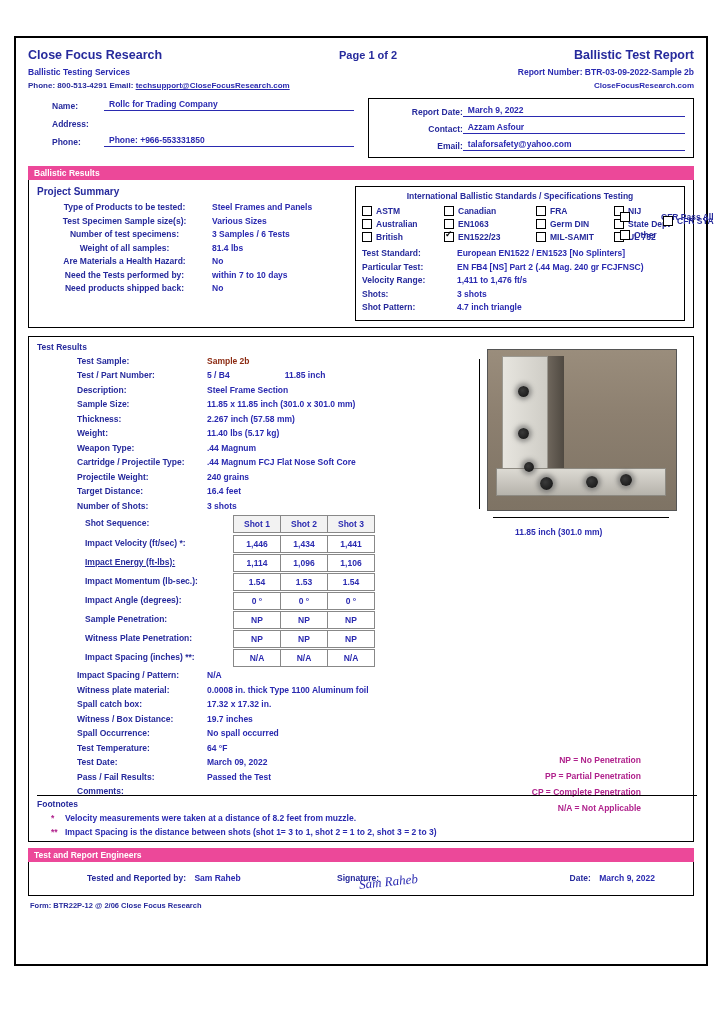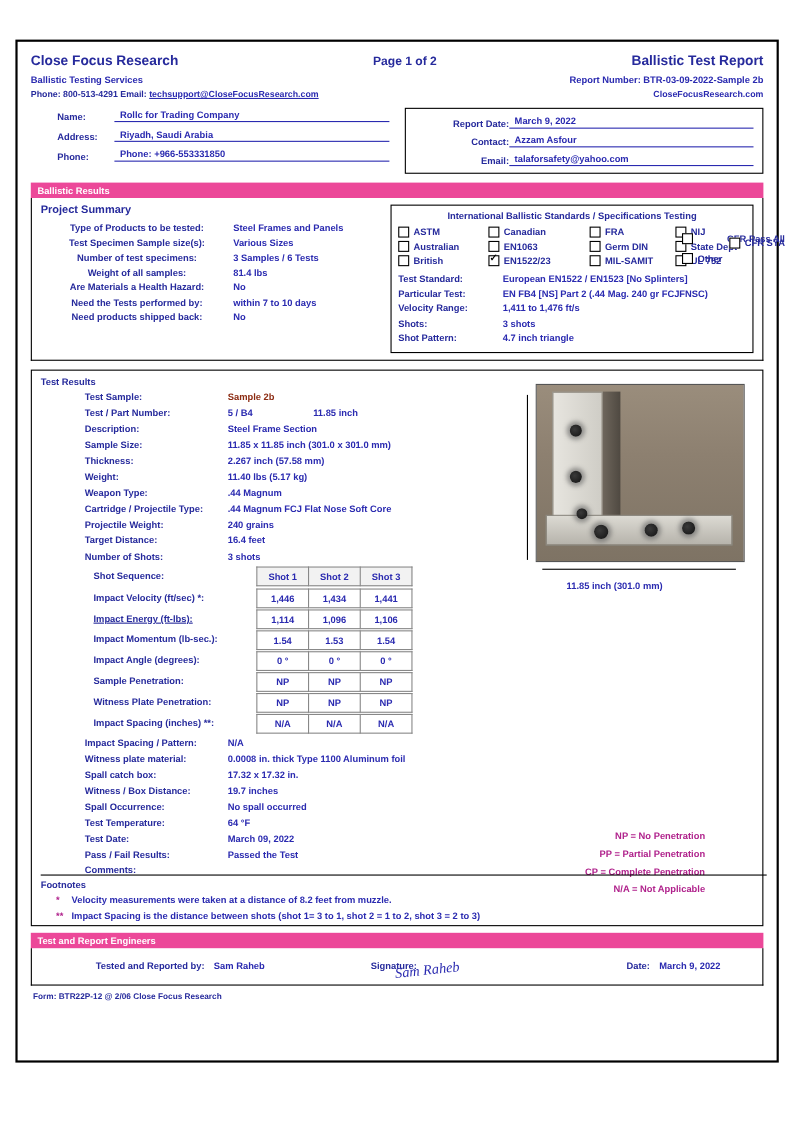--- a/index.html
+++ b/index.html
@@ -333,21 +333,20 @@
     </div>
 
     <div class="contact-row">
       <div class="contact-col left-fields">
         <div class="field">
           <div class="f-label">Name:</div>
           <div class="f-val">Rollc for Trading Company</div>
         </div>
         <div class="field">
           <div class="f-label">Address:</div>
-          <div class="f-val">Riyadh, Saudi Arabia</div>
         </div>
         <div class="field">
           <div class="f-label">Phone:</div>
           <div class="f-val">Phone: +966-553331850</div>
         </div>
       </div>
       <div class="contact-col right-box">
         <div class="field">
           <div class="f-label">Report Date:</div>
           <div class="f-val">March 9, 2022</div>

